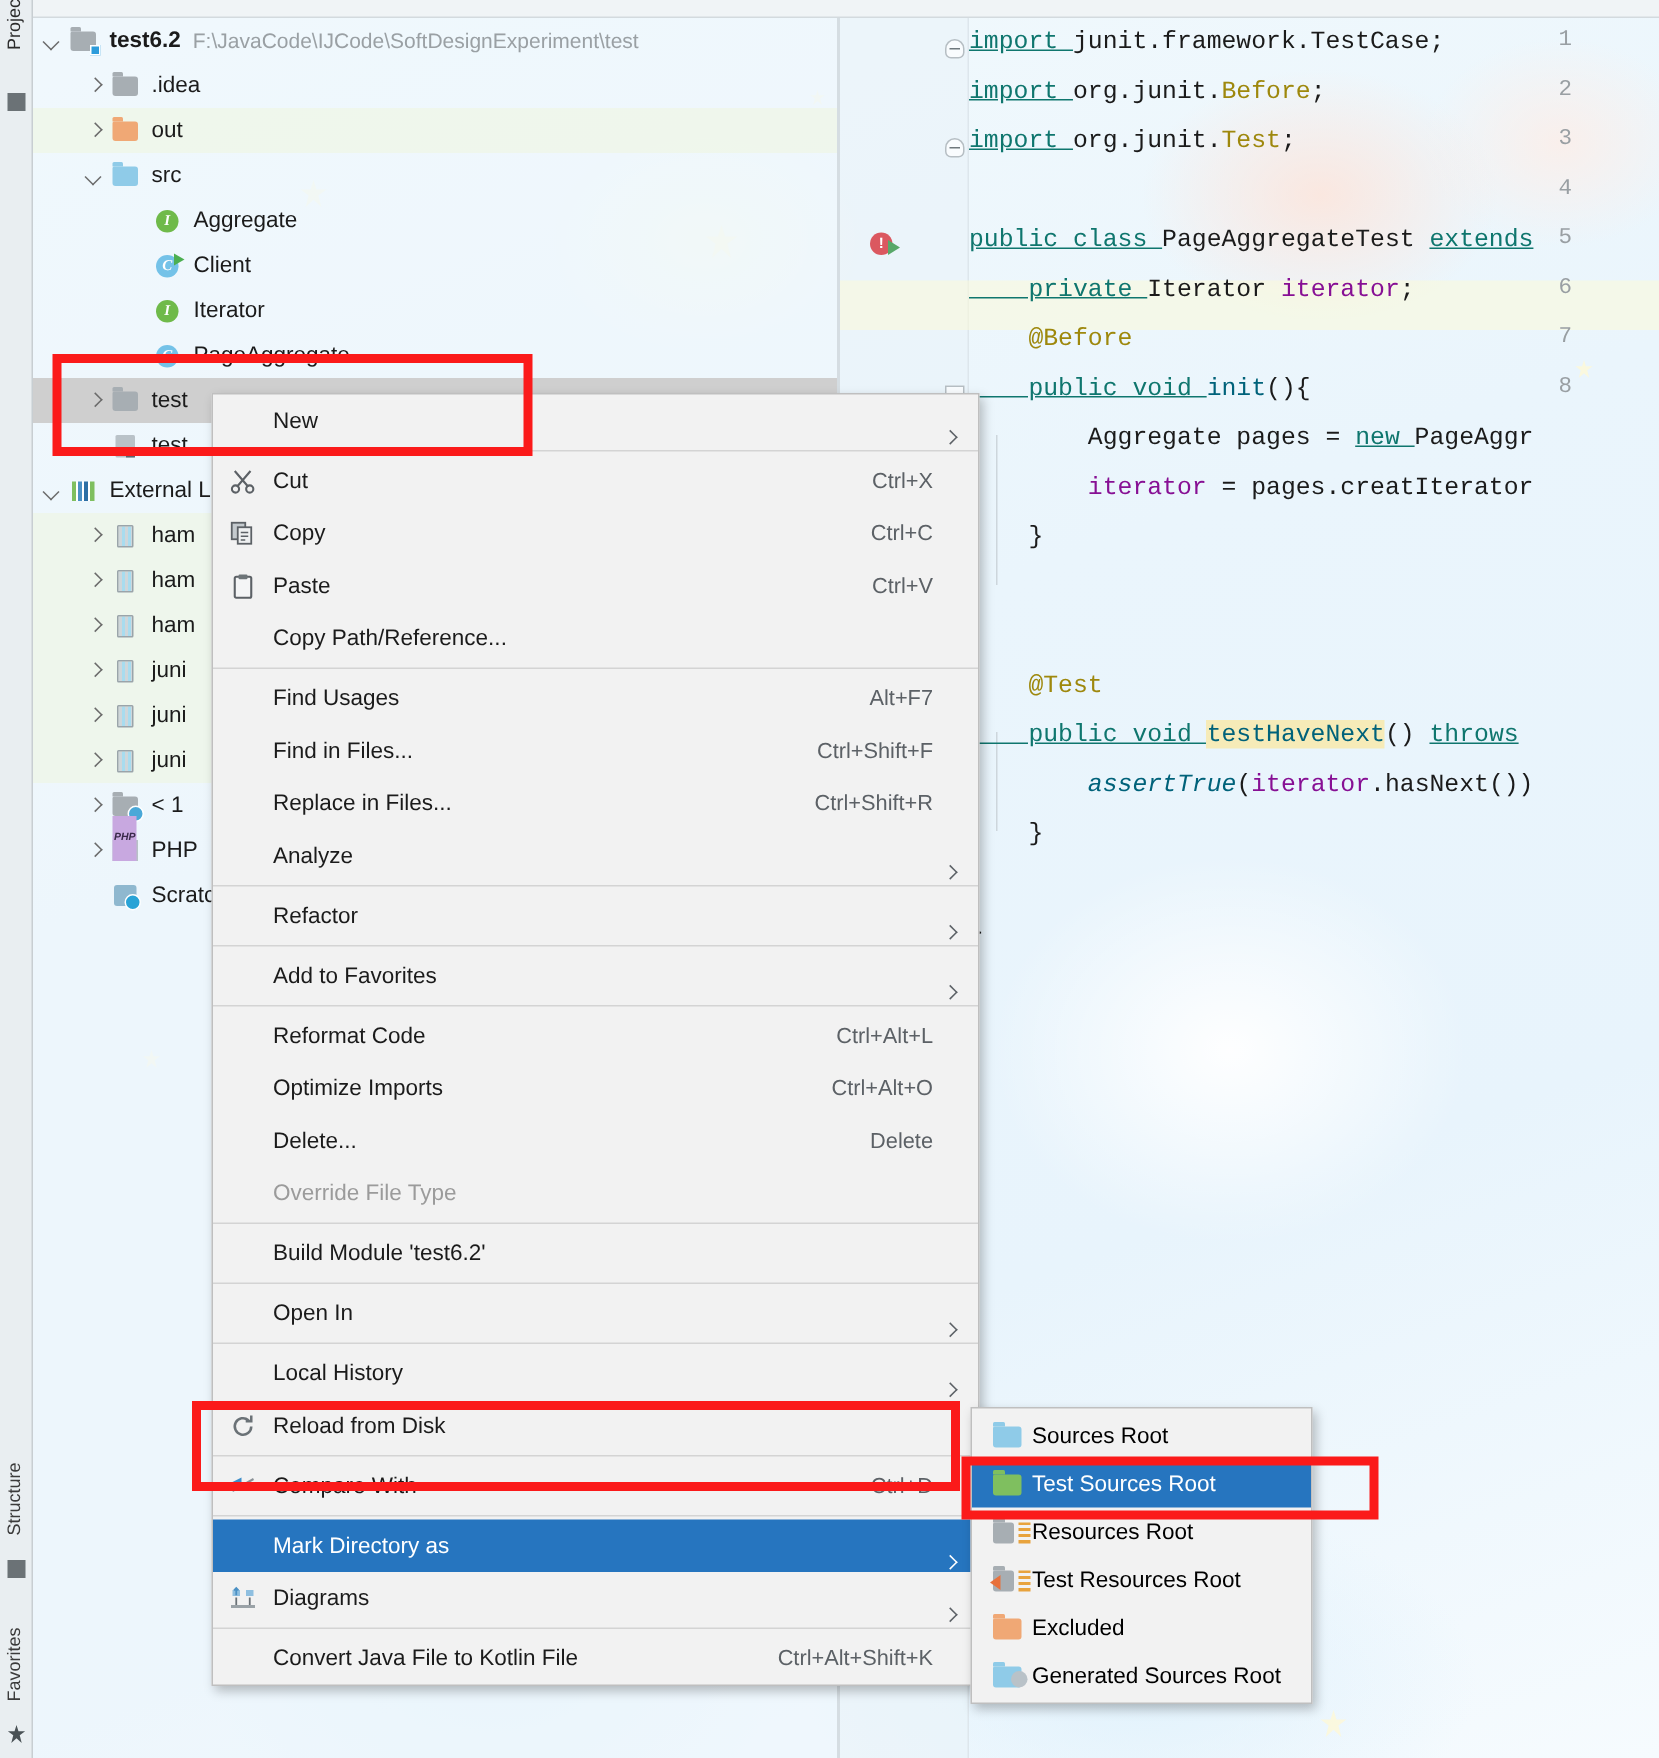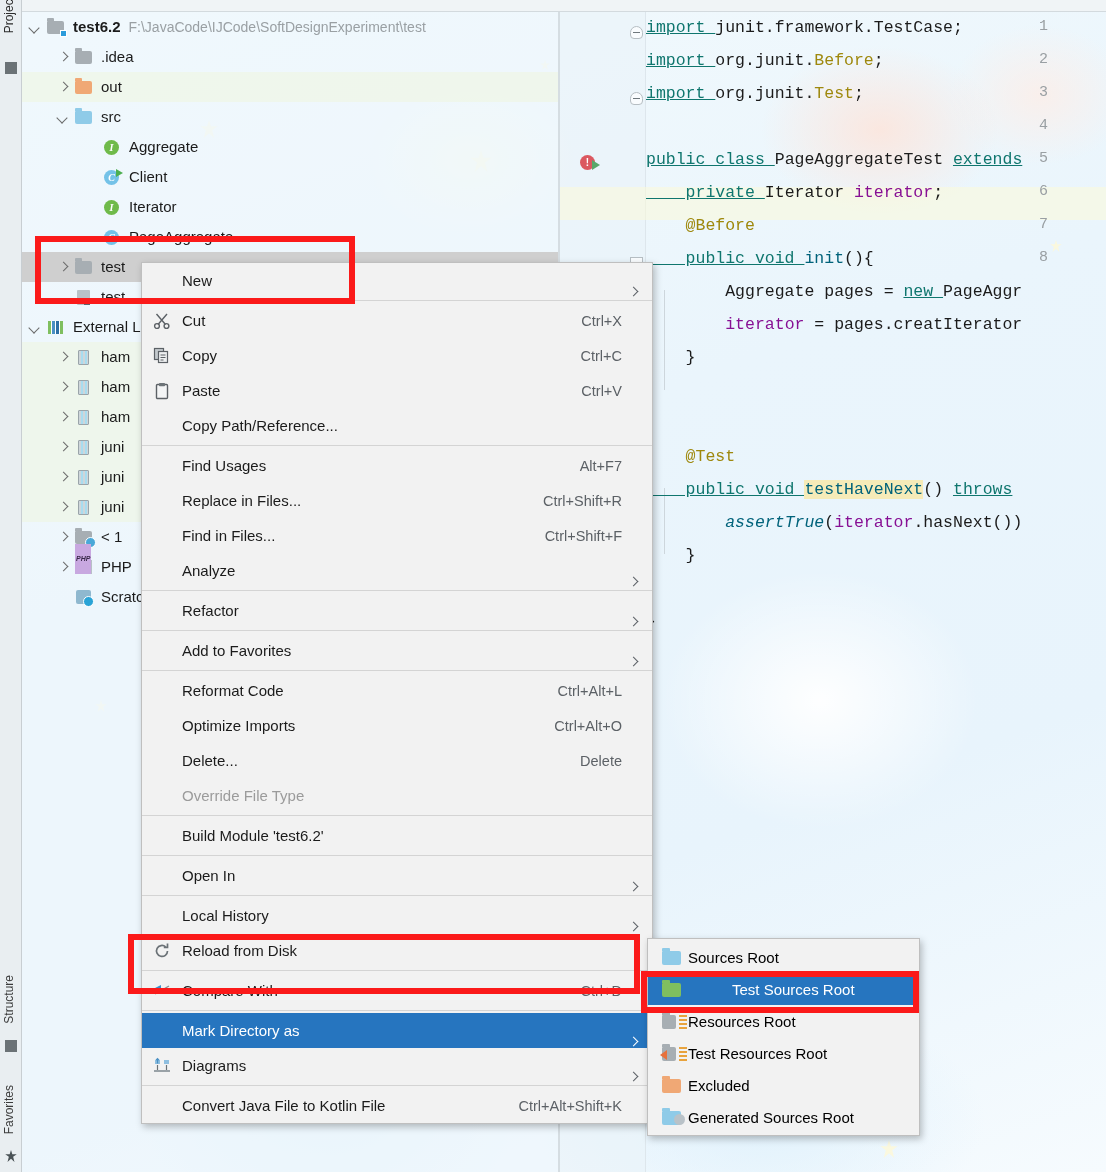--- a/index.html
+++ b/index.html
@@ -171,27 +171,27 @@
   .mi.disabled .mi-label{ color:#9b9b9b; }
   .msep{ height:1px; background:#d4d4d4; margin:2px 0; }
 
   
   .ic-cut, .ic-copy, .ic-paste, .ic-reload, .ic-compare, .ic-diagrams{
     position:absolute; left:11px; top:2px; width:18px; height:18px;
   }
 
   
   #submenu{
-    position:absolute; left:647px; top:938px; width:273px;
+    position:absolute; left:647px; top:938px; width:228px;
     background:#f2f2f2; border:1px solid #bfbfbf;
     box-shadow:2px 3px 7px rgba(0,0,0,.25); z-index:32;
     font-size:15px; padding:2px 0;
   }
   .si{ height:32px; display:flex; align-items:center; padding-left:10px; }
-  .si.sel{ background:#2675bf; color:#fff;gap:44px; }
+  .si.sel{ background:#2675bf; color:#fff; }
   .si .si-ico{ flex:0 0 30px; width:30px; height:20px; position:relative; }
   .sf{ position:absolute; left:4px; top:4px; width:19px; height:14px; border-radius:1px 2px 2px 2px; }
   .sf::before{ content:""; position:absolute; left:0; top:-3px; width:8px; height:3px; border-radius:1px 1px 0 0; background:inherit; }
   .res-lines{ position:absolute; right:1px; top:4px; width:8px; height:14px;
               background:linear-gradient(#e8a33d 0 2px,transparent 2px 4px,#e8a33d 4px 6px,transparent 6px 8px,#e8a33d 8px 10px,transparent 10px 12px,#e8a33d 12px 14px); }
   .tr-mark{ position:absolute; left:2px; top:7px; width:0; height:0;
             border-right:7px solid #e8713c; border-top:5px solid transparent; border-bottom:5px solid transparent; }
   .gen-gear{ position:absolute; right:3px; bottom:2px; width:11px; height:11px; border-radius:50%;
              background:#b9c2c8; }
 
@@ -454,28 +454,28 @@
     </div>
     <div class="msep"></div>
     <div class="mi">
       <span class="mi-ico"></span>
       <span class="mi-label">Find Usages</span>
       <span class="mi-key">Alt+F7</span>
       <span class="mi-arrow"></span>
     </div>
     <div class="mi">
       <span class="mi-ico"></span>
+      <span class="mi-label">Find in Files...</span>
+      <span class="mi-key">Ctrl+Shift+F</span>
+      <span class="mi-arrow"></span>
+    </div>
+    <div class="mi">
+      <span class="mi-ico"></span>
       <span class="mi-label">Replace in Files...</span>
       <span class="mi-key">Ctrl+Shift+R</span>
-      <span class="mi-arrow"></span>
-    </div>
-    <div class="mi">
-      <span class="mi-ico"></span>
-      <span class="mi-label">Find in Files...</span>
-      <span class="mi-key">Ctrl+Shift+F</span>
       <span class="mi-arrow"></span>
     </div>
     <div class="mi">
       <span class="mi-ico"></span>
       <span class="mi-label">Analyze</span>
       <span class="mi-key"></span>
       <span class="mi-arrow on"></span>
     </div>
     <div class="msep"></div>
     <div class="mi">

